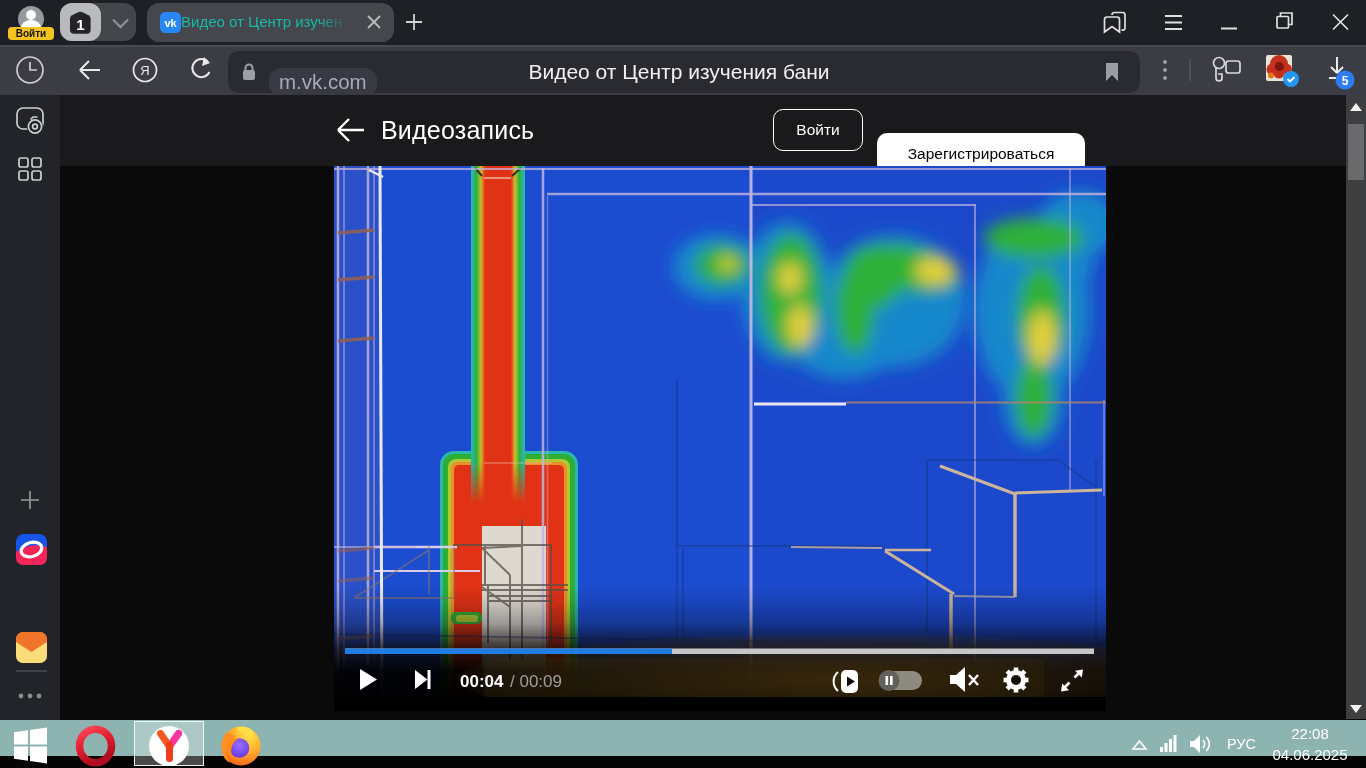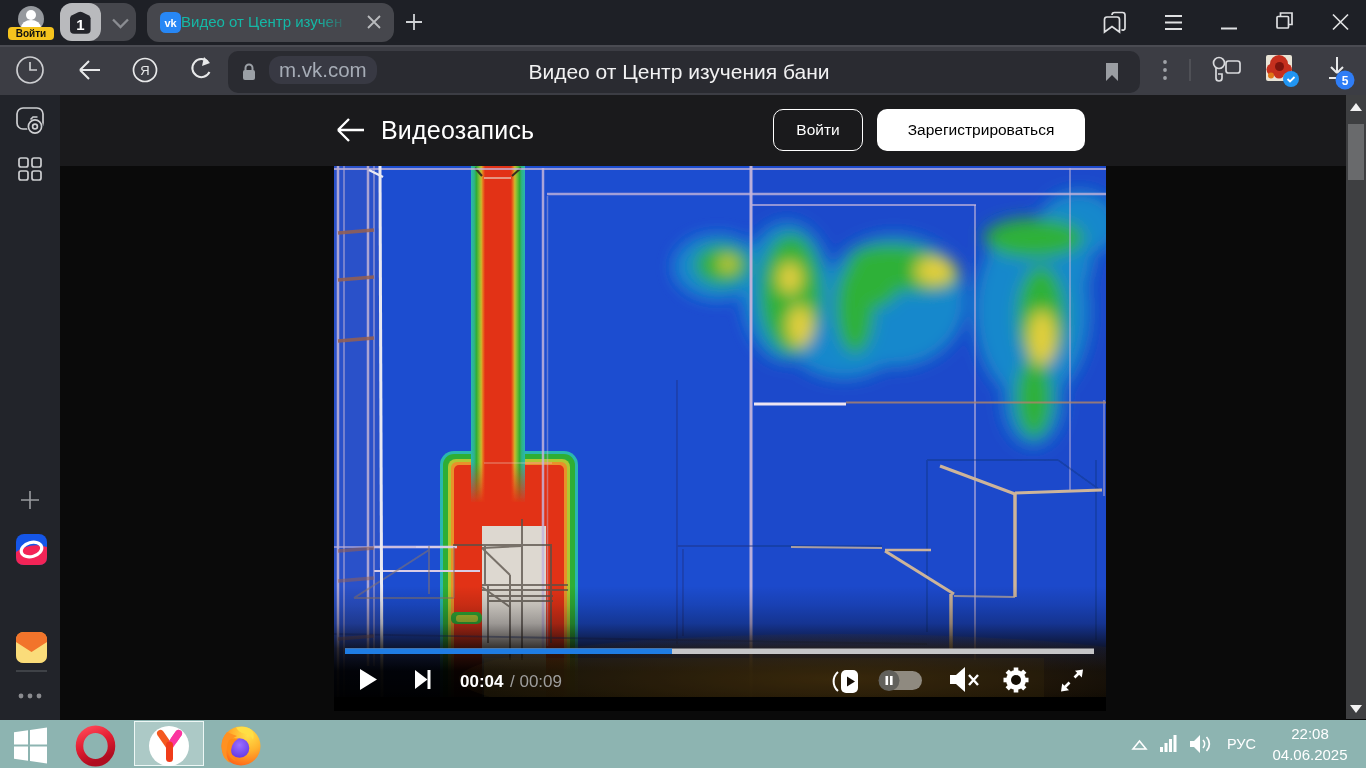--- a/index.html
+++ b/index.html
@@ -16,42 +16,42 @@
   #tabgroup2 { left:60px; top:3px; width:41px; height:38px; background:#b9babd; border-radius:12px; }
   #tab { left:147px; top:3px; width:247px; height:39px; background:#46474d; border-radius:12px; }
   #tabtitle { left:181px; top:13px; width:172px; height:18px; color:#14b8a6; font-size:14.5px;
      white-space:nowrap; overflow:hidden; font-size:15px;
      -webkit-mask-image:linear-gradient(90deg,#000 80%,transparent 98%);
      mask-image:linear-gradient(90deg,#000 80%,transparent 98%); }
 
   
   #addrbar { left:0; top:45px; width:1366px; height:50px; background:#3c3d44; border-top:2px solid #4a4b52; }
   #addrpill { left:228px; top:4px; width:912px; height:42px; background:#2a2b31; border-radius:10px; }
-  #mvk { left:41px; top:5px; height:28px; padding:0 10px; background:#383943; border-radius:12px;
+  #mvk { left:41px; top:17px; height:28px; padding:0 10px; background:#383943; border-radius:12px;
      color:#a6acb6; font-size:20.5px; line-height:28px; }
   #pagetitle2 { left:-5px; top:0; width:912px; height:42px; text-align:center; line-height:42px;
      color:#f2f2f3; font-size:21px; }
 
   
   #sidebar { left:0; top:95px; width:60px; height:625px; background:#22242a; }
 
   
   #page { left:60px; top:95px; width:1286px; height:625px; background:#0a0a0a; }
   #pagehead { left:60px; top:95px; width:1286px; height:71px; background:#1a1a1c; }
   #vtitle { left:381px; top:116px; color:#fff; font-size:25px; font-weight:500; letter-spacing:.2px; }
   .btn { top:109px; height:42px; border-radius:10px; font-size:15.5px; font-weight:500; line-height:39px; text-align:center; }
   #btn-login { left:773px; width:90px; border:1.5px solid #fff; color:#fff; }
-  #btn-reg { left:877px; width:208px; background:#fff; color:#000; line-height:42px; }
+  #btn-reg { left:877px; width:208px; background:#fff; color:#000; line-height:42px;margin-top:24px; }
 
   
   #sbar { left:1346px; top:95px; width:20px; height:624px; background:#3e3f41; }
   #sthumb { left:2px; top:29px; width:16px; height:56px; background:#696a6c; }
 
   
-  #taskbar { left:0; top:720px; width:1366px; height:48px; background:#8db4b1; }
+  #taskbar { left:0; top:720px; width:1366px; height:36px; background:#8db4b1; }
   #ybox { left:134px; top:1px; width:70px; height:45px; background:rgba(255,255,255,.28);
       border:1.5px solid rgba(240,250,248,.95); }
 </style>
 </head>
 <body>
 <div id="stage">
 
   <div class="abs" id="tabbar">
     <svg class="abs" style="left:0;top:0" width="440" height="45" viewBox="0 0 440 45">
       <circle cx="31" cy="19" r="13" fill="#96999e"></circle>

